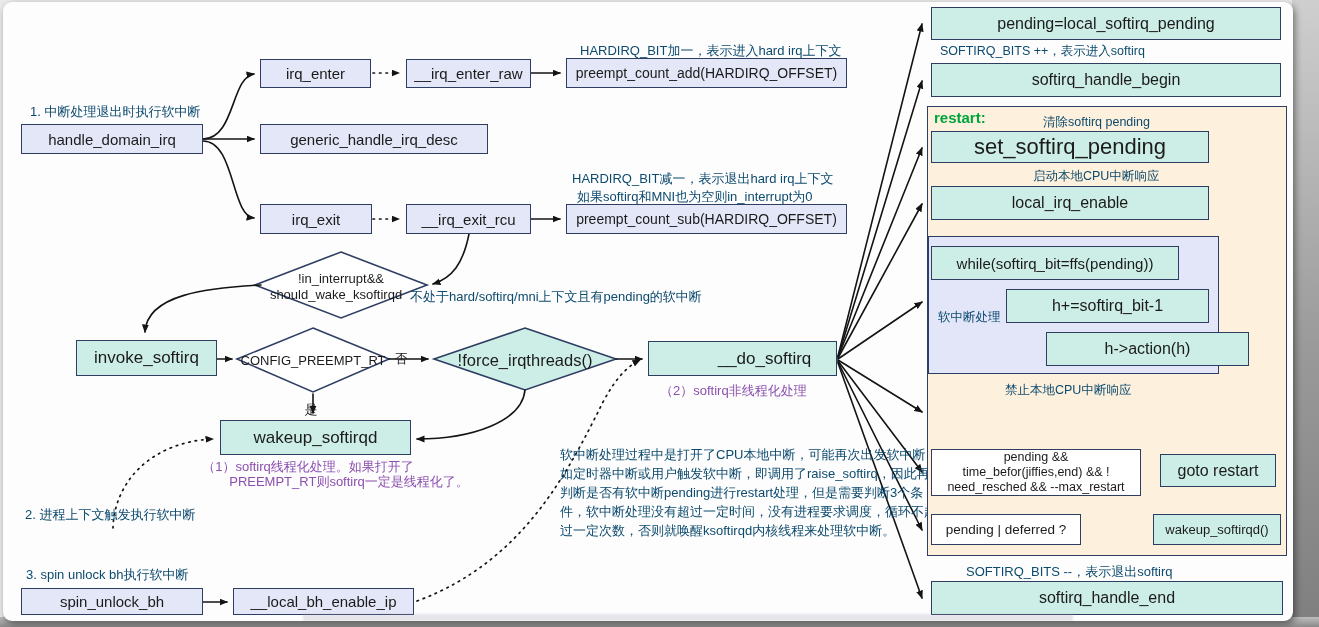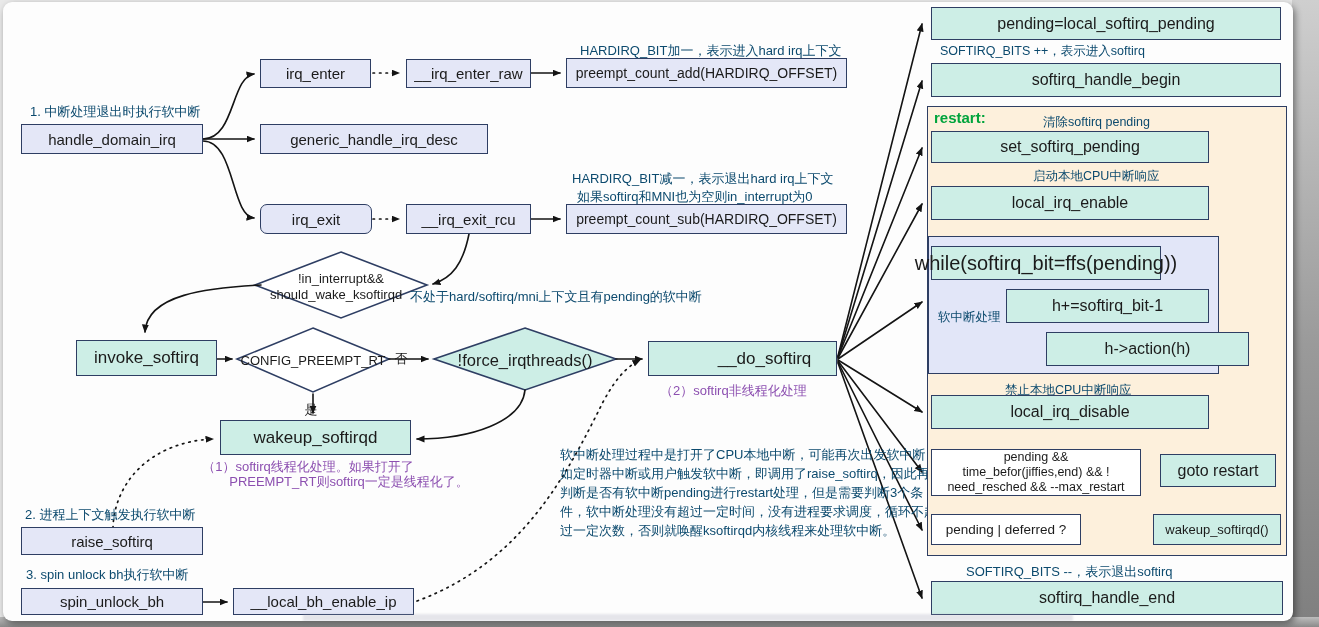--- a/index.html
+++ b/index.html
@@ -83,21 +83,21 @@
       </g>
     </svg>
 
     <div class="t red" style="left:27px;top:101px;">1. 中断处理退出时执行软中断</div>
     <div class="box" style="left:18px;top:122px;width:182px;height:30px;">handle_domain_irq</div>
     <div class="box" style="left:257px;top:57px;width:111px;height:29px;">irq_enter</div>
     <div class="box" style="left:403px;top:57px;width:125px;height:29px;">__irq_enter_raw</div>
     <div class="box" style="left:563px;top:56px;width:281px;height:30px;font-size:14px;">preempt_count_add(HARDIRQ_OFFSET)</div>
     <div class="t red" style="left:577px;top:40px;">HARDIRQ_BIT加一，表示进入hard irq上下文</div>
     <div class="box" style="left:257px;top:122px;width:228px;height:30px;">generic_handle_irq_desc</div>
-    <div class="box" style="left:257px;top:202px;width:112px;height:30px;border-radius:7px;">irq_exit</div>
+    <div class="box" style="left:257px;top:202px;width:112px;height:30px;">irq_exit</div>
     <div class="box" style="left:403px;top:202px;width:125px;height:30px;">__irq_exit_rcu</div>
     <div class="box" style="left:563px;top:202px;width:281px;height:30px;font-size:14px;">preempt_count_sub(HARDIRQ_OFFSET)</div>
     <div class="t red" style="left:569px;top:168px;">HARDIRQ_BIT减一，表示退出hard irq上下文</div>
     <div class="t red" style="left:574px;top:186px;">如果softirq和MNI也为空则in_interrupt为0</div>
 
     <div class="t cx" style="left:338px;top:269px;">!in_interrupt&amp;&amp;</div>
     <div class="t cx" style="left:333px;top:285px;">should_wake_ksoftirqd</div>
     <div class="t red" style="left:407px;top:286px;">不处于hard/softirq/mni上下文且有pending的软中断</div>
 
     <div class="box teal" style="left:73px;top:338px;width:141px;height:36px;font-size:17px;">invoke_softirq</div>
@@ -107,52 +107,50 @@
     <div class="t ctr" style="left:522px;top:358px;font-size:16.5px;">!force_irqthreads()</div>
 
     <div class="box teal" style="left:645px;top:339px;width:189px;height:35px;font-size:17px;padding-left:44px;">__do_softirq</div>
     <div class="t purple" style="left:657px;top:380px;">（2）softirq非线程化处理</div>
 
     <div class="box teal" style="left:217px;top:418px;width:191px;height:35px;font-size:17px;">wakeup_softirqd</div>
     <div class="t purple cx" style="left:305px;top:456px;">（1）softirq线程化处理。如果打开了</div>
     <div class="t purple cx" style="left:302px;top:471px;margin-left:44px;">PREEMPT_RT则softirq一定是线程化了。</div>
 
     <div class="t red" style="left:22px;top:504px;">2. 进程上下文触发执行软中断</div>
-    <div class="box" style="left:18px;top:525px;width:182px;height:28px;">raise_softirq</div>
     <div class="t red" style="left:23px;top:564px;">3. spin unlock bh执行软中断</div>
     <div class="box" style="left:18px;top:586px;width:182px;height:27px;">spin_unlock_bh</div>
     <div class="box" style="left:230px;top:586px;width:181px;height:27px;">__local_bh_enable_ip</div>
 
     <div>
       <div class="t red" style="left:557px;top:444px;">软中断处理过程中是打开了CPU本地中断，可能再次出发软中断，</div>
       <div class="t red" style="left:557px;top:463px;">如定时器中断或用户触发软中断，即调用了raise_softirq，因此再</div>
       <div class="t red" style="left:557px;top:482px;">判断是否有软中断pending进行restart处理，但是需要判断3个条</div>
       <div class="t red" style="left:557px;top:501px;">件，软中断处理没有超过一定时间，没有进程要求调度，循环不超</div>
       <div class="t red" style="left:557px;top:520px;">过一定次数，否则就唤醒ksoftirqd内核线程来处理软中断。</div>
     </div>
 
     <div class="box teal" style="left:928px;top:5px;width:350px;height:33px;font-size:16px;">pending=local_softirq_pending</div>
     <div class="t red" style="left:937px;top:41px;font-size:12.5px;">SOFTIRQ_BITS ++，表示进入softirq</div>
     <div class="box teal" style="left:928px;top:61px;width:350px;height:34px;font-size:16px;">softirq_handle_begin</div>
 
     <div class="panel cream" style="left:924px;top:104px;width:360px;height:450px;"></div>
     <div class="t green" style="left:931px;top:107px;">restart:</div>
     <div class="t red" style="left:1040px;top:112px;font-size:12.5px;">清除softirq pending</div>
-    <div class="box teal" style="left:928px;top:129px;width:278px;height:32px;font-size:16px;">set_softirq_pending</div>
+    <div class="box teal" style="left:928px;top:129px;width:278px;height:32px;font-size:22px;">set_softirq_pending</div>
     <div class="t red" style="left:1030px;top:166px;font-size:12.5px;">启动本地CPU中断响应</div>
     <div class="box teal" style="left:928px;top:184px;width:278px;height:34px;font-size:16px;">local_irq_enable</div>
 
     <div class="panel lav" style="left:925px;top:234px;width:291px;height:138px;"></div>
-    <div class="box teal" style="left:928px;top:244px;width:230px;height:34px;font-size:20px;">while(softirq_bit=ffs(pending))</div>
+    <div class="box teal" style="left:928px;top:244px;width:248px;height:34px;font-size:15px;">while(softirq_bit=ffs(pending))</div>
     <div class="t red" style="left:935px;top:307px;font-size:12.5px;text-align:center;">软中断处理</div>
     <div class="box teal" style="left:1003px;top:287px;width:203px;height:34px;font-size:16px;">h+=softirq_bit-1</div>
     <div class="box teal" style="left:1003px;top:330px;width:203px;height:34px;font-size:16px;margin-left:40px;">h-&gt;action(h)</div>
 
     <div class="t red" style="left:1002px;top:380px;font-size:12.5px;">禁止本地CPU中断响应</div>
-    <div class="box teal" style="left:928px;top:393px;width:278px;height:34px;font-size:16px;">local_irq_disable</div>
 
     <div class="box white cond" style="left:928px;top:447px;width:210px;height:47px;">
       <div>pending &amp;&amp;</div>
       <div>time_befor(jiffies,end) &amp;&amp; !</div>
       <div>need_resched &amp;&amp; --max_restart</div>
     </div>
     <div class="box teal" style="left:1157px;top:452px;width:116px;height:33px;font-size:16px;">goto restart</div>
 
     <div class="box white" style="left:928px;top:512px;width:150px;height:31px;font-size:13.5px;">pending | deferred ?</div>
     <div class="box teal" style="left:1150px;top:512px;width:128px;height:31px;font-size:13px;">wakeup_softirqd()</div>

